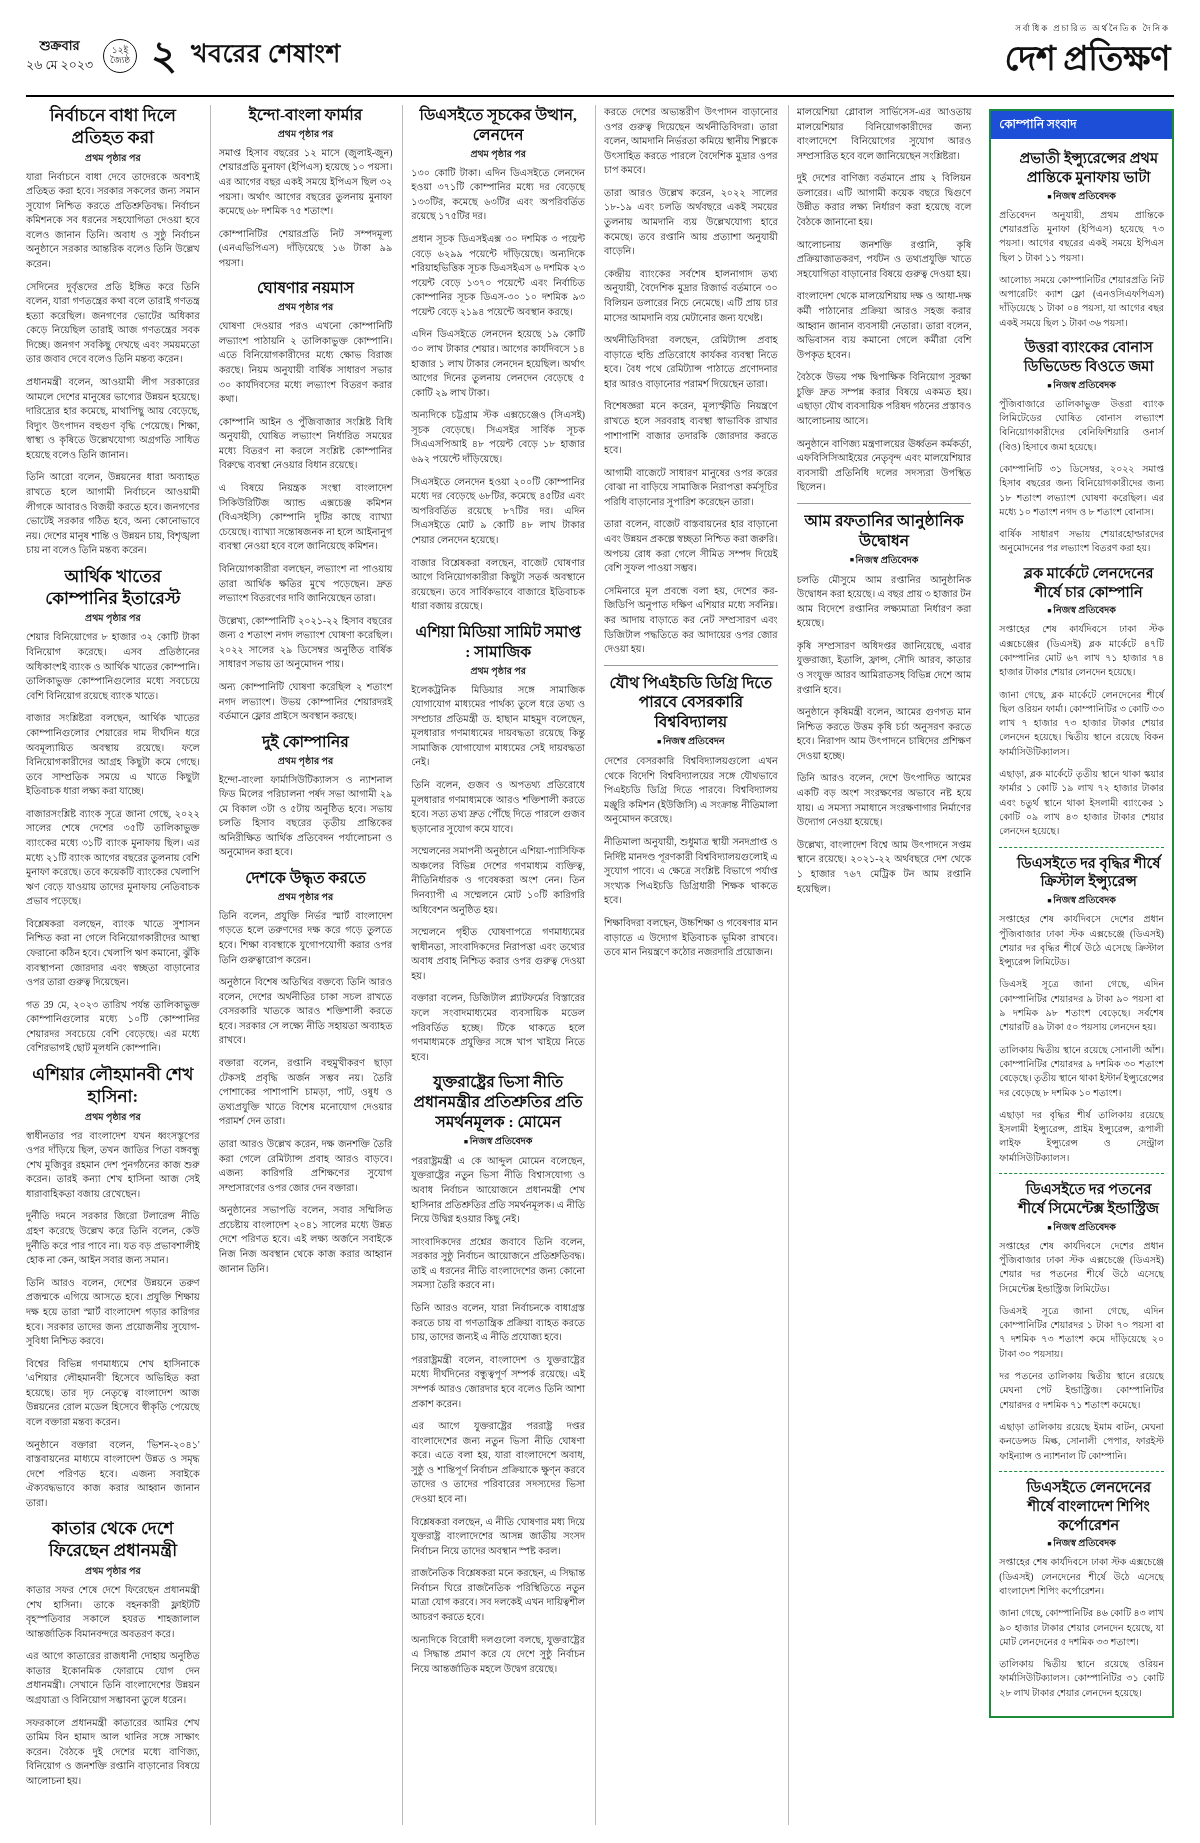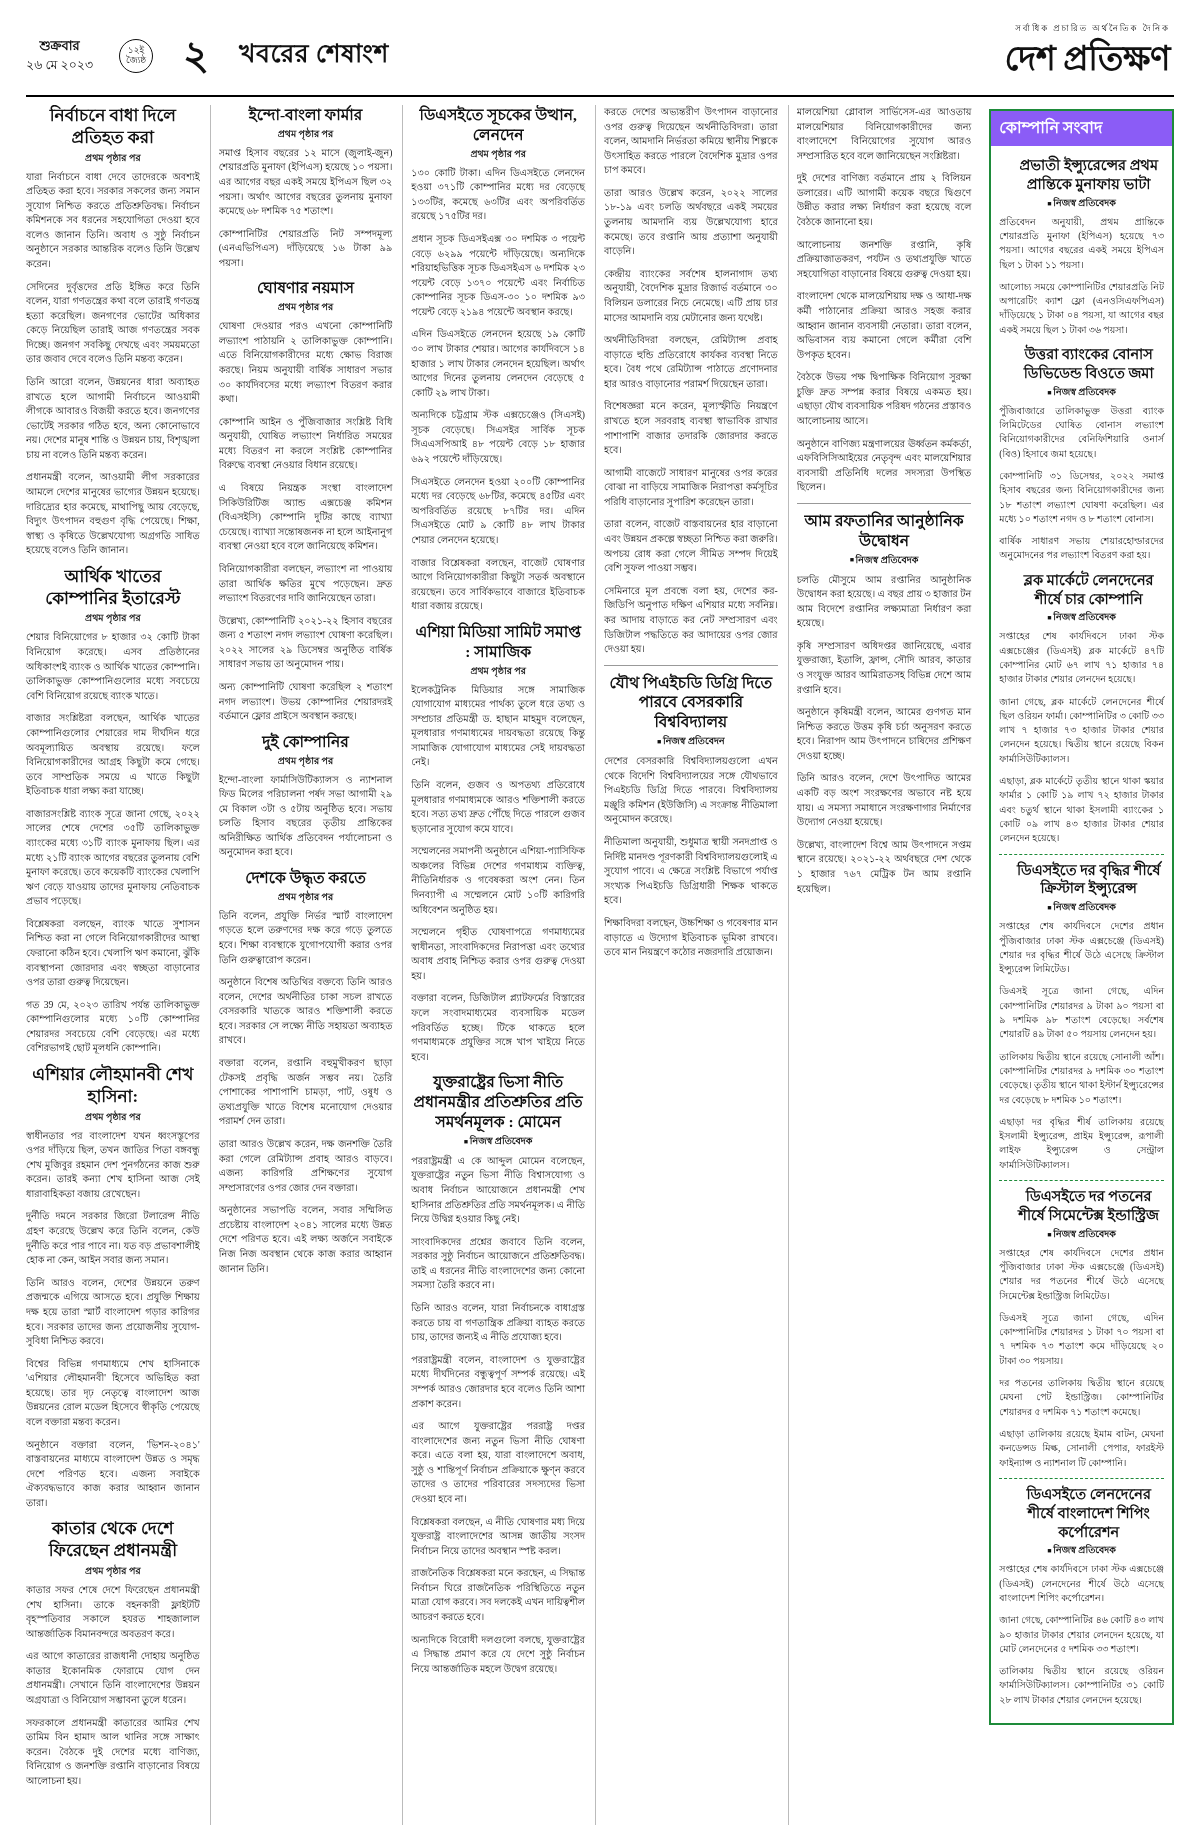--- a/index.html
+++ b/index.html
@@ -23,21 +23,21 @@
     display: flex;
     align-items: center;
     justify-content: space-between;
     border-bottom: 2px solid #000;
     padding-bottom: 6px;
     margin-bottom: 8px;
   }
   .mast-left {
     display: flex;
     align-items: center;
-    gap: 26px;
+    gap: 10px;
   }
   .mast-dateblock {
     font-size: 12.5px;
     line-height: 1.45;
     text-align: center;
     color: #111;
   }
   .mast-dateblock .day { font-weight: bold; font-size: 13px; }
   .mast-roundel {
     width: 34px; height: 34px;
@@ -117,23 +117,23 @@
   }
 
   
   .panel {
     border: 2px solid #1e8b3a;
     padding: 0;
     margin-top: 4px;
     background: #fff;
   }
   .panel-head {
-    background: #8b5cf6;
+    background: #1d4ed8;
     color: #fff;
-    font-size: 16px;
+    font-size: 12px;
     font-weight: bold;
     padding: 4px 8px;
   }
   .panel-inner { padding: 6px 8px 8px 8px; }
   .panel h3 {
     font-size: 14.5px;
     font-weight: bold;
     text-align: center;
     line-height: 1.3;
     margin: 4px 0 2px 14px;
@@ -167,22 +167,22 @@
     </div>
   </div>
 
   <div class="grid">
 
     <div class="col">
       <h2 class="headline big">নির্বাচনে বাধা দিলে প্রতিহত করা</h2>
       <div class="cont">প্রথম পৃষ্ঠার পর</div>
       <p class="body">যারা নির্বাচনে বাধা দেবে তাদেরকে অবশ্যই প্রতিহত করা হবে। সরকার সকলের জন্য সমান সুযোগ নিশ্চিত করতে প্রতিশ্রুতিবদ্ধ। নির্বাচন কমিশনকে সব ধরনের সহযোগিতা দেওয়া হবে বলেও জানান তিনি। অবাধ ও সুষ্ঠু নির্বাচন অনুষ্ঠানে সরকার আন্তরিক বলেও তিনি উল্লেখ করেন।</p>
       <p class="body">সেদিনের দুর্বৃত্তদের প্রতি ইঙ্গিত করে তিনি বলেন, যারা গণতন্ত্রের কথা বলে তারাই গণতন্ত্র হত্যা করেছিল। জনগণের ভোটের অধিকার কেড়ে নিয়েছিল তারাই আজ গণতন্ত্রের সবক দিচ্ছে। জনগণ সবকিছু দেখছে এবং সময়মতো তার জবাব দেবে বলেও তিনি মন্তব্য করেন।</p>
+      <p class="body">প্রধানমন্ত্রী বলেন, আওয়ামী লীগ সরকারের আমলে দেশের মানুষের ভাগ্যের উন্নয়ন হয়েছে। দারিদ্র্যের হার কমেছে, মাথাপিছু আয় বেড়েছে, বিদ্যুৎ উৎপাদন বহুগুণ বৃদ্ধি পেয়েছে। শিক্ষা, স্বাস্থ্য ও কৃষিতে উল্লেখযোগ্য অগ্রগতি সাধিত হয়েছে বলেও তিনি জানান।</p>
       <p class="body">তিনি আরো বলেন, উন্নয়নের ধারা অব্যাহত রাখতে হলে আগামী নির্বাচনে আওয়ামী লীগকে আবারও বিজয়ী করতে হবে। জনগণের ভোটেই সরকার গঠিত হবে, অন্য কোনোভাবে নয়। দেশের মানুষ শান্তি ও উন্নয়ন চায়, বিশৃঙ্খলা চায় না বলেও তিনি মন্তব্য করেন।</p>
-      <p class="body">প্রধানমন্ত্রী বলেন, আওয়ামী লীগ সরকারের আমলে দেশের মানুষের ভাগ্যের উন্নয়ন হয়েছে। দারিদ্র্যের হার কমেছে, মাথাপিছু আয় বেড়েছে, বিদ্যুৎ উৎপাদন বহুগুণ বৃদ্ধি পেয়েছে। শিক্ষা, স্বাস্থ্য ও কৃষিতে উল্লেখযোগ্য অগ্রগতি সাধিত হয়েছে বলেও তিনি জানান।</p>
 
       <h2 class="headline big">আর্থিক খাতের কোম্পানির ইতারেস্ট</h2>
       <div class="cont">প্রথম পৃষ্ঠার পর</div>
       <p class="body">শেয়ার বিনিয়োগের ৮ হাজার ৩২ কোটি টাকা বিনিয়োগ করেছে। এসব প্রতিষ্ঠানের অধিকাংশই ব্যাংক ও আর্থিক খাতের কোম্পানি। তালিকাভুক্ত কোম্পানিগুলোর মধ্যে সবচেয়ে বেশি বিনিয়োগ রয়েছে ব্যাংক খাতে।</p>
       <p class="body">বাজার সংশ্লিষ্টরা বলছেন, আর্থিক খাতের কোম্পানিগুলোর শেয়ারের দাম দীর্ঘদিন ধরে অবমূল্যায়িত অবস্থায় রয়েছে। ফলে বিনিয়োগকারীদের আগ্রহ কিছুটা কমে গেছে। তবে সাম্প্রতিক সময়ে এ খাতে কিছুটা ইতিবাচক ধারা লক্ষ্য করা যাচ্ছে।</p>
       <p class="body">বাজারসংশ্লিষ্ট ব্যাংক সূত্রে জানা গেছে, ২০২২ সালের শেষে দেশের ৩৫টি তালিকাভুক্ত ব্যাংকের মধ্যে ৩১টি ব্যাংক মুনাফায় ছিল। এর মধ্যে ২১টি ব্যাংক আগের বছরের তুলনায় বেশি মুনাফা করেছে। তবে কয়েকটি ব্যাংকের খেলাপি ঋণ বেড়ে যাওয়ায় তাদের মুনাফায় নেতিবাচক প্রভাব পড়েছে।</p>
       <p class="body">বিশ্লেষকরা বলছেন, ব্যাংক খাতে সুশাসন নিশ্চিত করা না গেলে বিনিয়োগকারীদের আস্থা ফেরানো কঠিন হবে। খেলাপি ঋণ কমানো, ঝুঁকি ব্যবস্থাপনা জোরদার এবং স্বচ্ছতা বাড়ানোর ওপর তারা গুরুত্ব দিয়েছেন।</p>
       <p class="body">গত 39 মে, ২০২৩ তারিখ পর্যন্ত তালিকাভুক্ত কোম্পানিগুলোর মধ্যে ১০টি কোম্পানির শেয়ারদর সবচেয়ে বেশি বেড়েছে। এর মধ্যে বেশিরভাগই ছোট মূলধনি কোম্পানি।</p>
 
       <h2 class="headline big">এশিয়ার লৌহমানবী শেখ হাসিনা:</h2>

